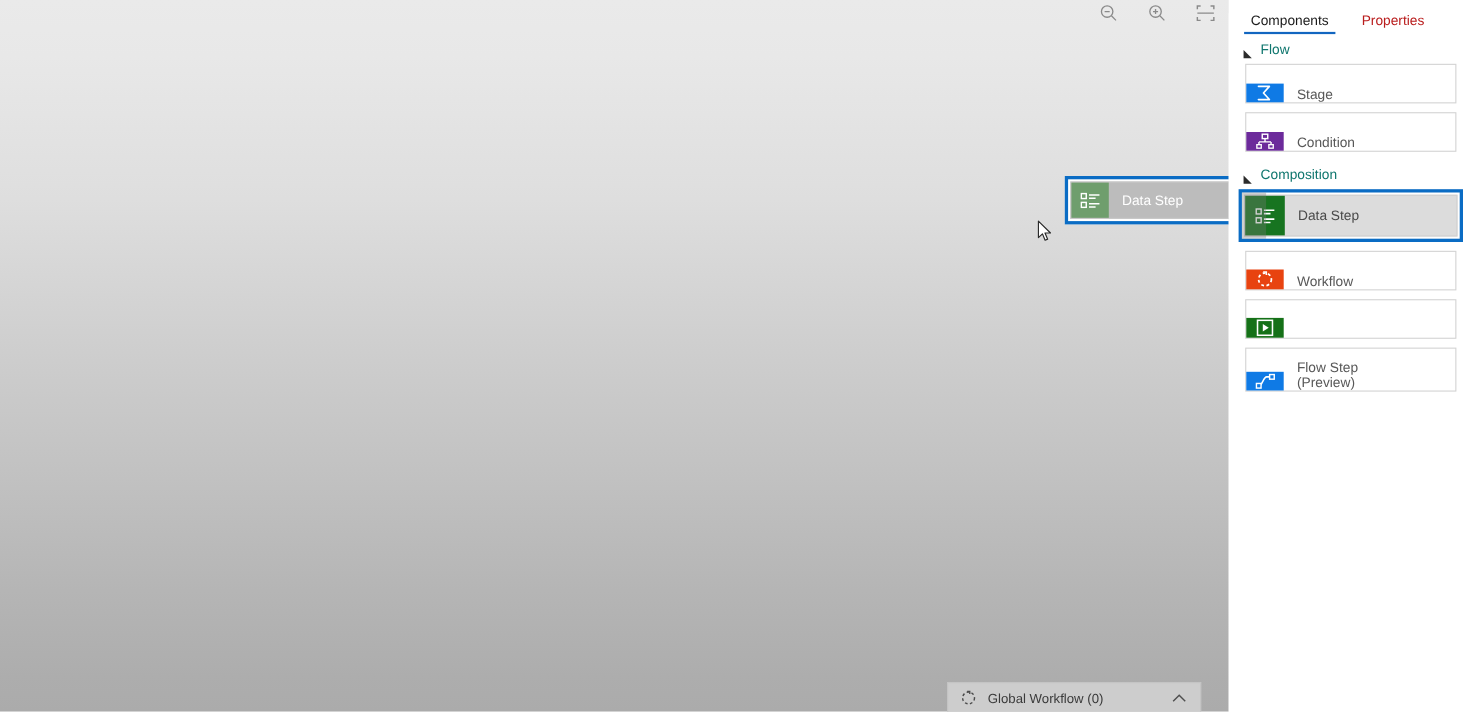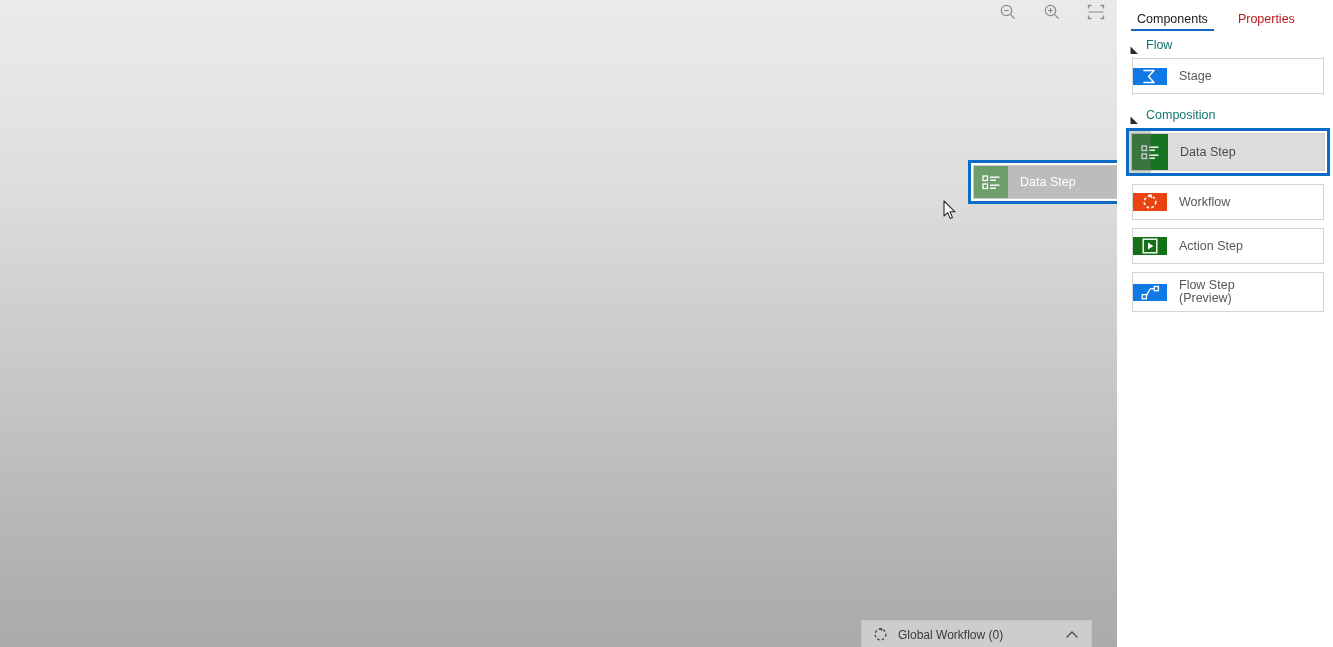--- a/index.html
+++ b/index.html
@@ -195,21 +195,21 @@
     font-size: 12.5px;
     color: #0f766e;
   }
 
   .comp-list {
     padding: 0 9px 0 15px;
   }
   .comp-item {
     position: relative;
     display: flex;
-    align-items: center;
+    align-items: flex-end;
     height: 36px;
     background: #ffffff;
     border: 1px solid #d3d3d3;
     margin-bottom: 8px;
     cursor: pointer;
   }
   .comp-item .comp-icon {
     width: 34px;
     flex: 0 0 34px;
     display: flex;
@@ -381,20 +381,36 @@
             <div class="comp-icon">
               <div class="tile blue">
                 <svg width="18" height="17" viewBox="0 0 18 17">
                   <path d="M3 2.5 L13 2.5 L7.6 8.5 L13 14.5 L3 14.5" fill="none" stroke="#ffffff" stroke-width="1.5" stroke-linejoin="round" stroke-linecap="round"></path>
                 </svg>
               </div>
             </div>
             <div class="comp-label">Stage</div>
           </div>
 
+          <div class="comp-item">
+            <div class="comp-icon">
+              <div class="tile purple">
+                <svg width="18" height="17" viewBox="0 0 18 17">
+                  <rect x="6.5" y="2" width="5" height="4" fill="none" stroke="#ffffff" stroke-width="1.3"></rect>
+                  <line x1="9" y1="6" x2="9" y2="9" stroke="#ffffff" stroke-width="1.3"></line>
+                  <line x1="3.5" y1="9" x2="14.5" y2="9" stroke="#ffffff" stroke-width="1.3"></line>
+                  <line x1="3.5" y1="9" x2="3.5" y2="11.5" stroke="#ffffff" stroke-width="1.3"></line>
+                  <line x1="14.5" y1="9" x2="14.5" y2="11.5" stroke="#ffffff" stroke-width="1.3"></line>
+                  <rect x="1.6" y="11.5" width="4" height="3.2" fill="none" stroke="#ffffff" stroke-width="1.2"></rect>
+                  <rect x="12.5" y="11.5" width="4" height="3.2" fill="none" stroke="#ffffff" stroke-width="1.2"></rect>
+                </svg>
+              </div>
+            </div>
+            <div class="comp-label">Condition</div>
+          </div>
 
         </div>
       </div>
 
       <div class="group" style="margin-top:12px;">
         <div class="group-header">
           <span class="group-caret">
             <svg width="9" height="9" viewBox="0 0 9 9">
                 <path d="M0.5 0.5 L8 8 L0.5 8 Z" fill="#2b2b2b"></path>
               </svg>
@@ -437,21 +453,20 @@
 
           <div class="comp-item">
             <div class="comp-icon">
               <div class="tile dgreen">
                 <svg width="18" height="18" viewBox="0 0 18 18">
                   <rect x="2.2" y="2.2" width="13.6" height="13.6" fill="none" stroke="#ffffff" stroke-width="1.4"></rect>
                   <path d="M7 5.6 L12.4 9 L7 12.4 Z" fill="#ffffff"></path>
                 </svg>
               </div>
             </div>
-            <div class="comp-label">Action Step</div>
           </div>
 
           <div class="comp-item" style="height:40px;">
             <div class="comp-icon">
               <div class="tile flowblue">
                 <svg width="19" height="17" viewBox="0 0 19 17">
                   <path d="M3.5 12.8 C6.5 12.8, 7.5 4.6, 10.5 4.6 L14.5 4.6" fill="none" stroke="#ffffff" stroke-width="1.4"></path>
                   <rect x="1.2" y="10.6" width="4.2" height="4.2" fill="#0f7ae5" stroke="#ffffff" stroke-width="1.3"></rect>
                   <rect x="13.2" y="2.5" width="4.2" height="4.2" fill="#0f7ae5" stroke="#ffffff" stroke-width="1.3"></rect>
                 </svg>

